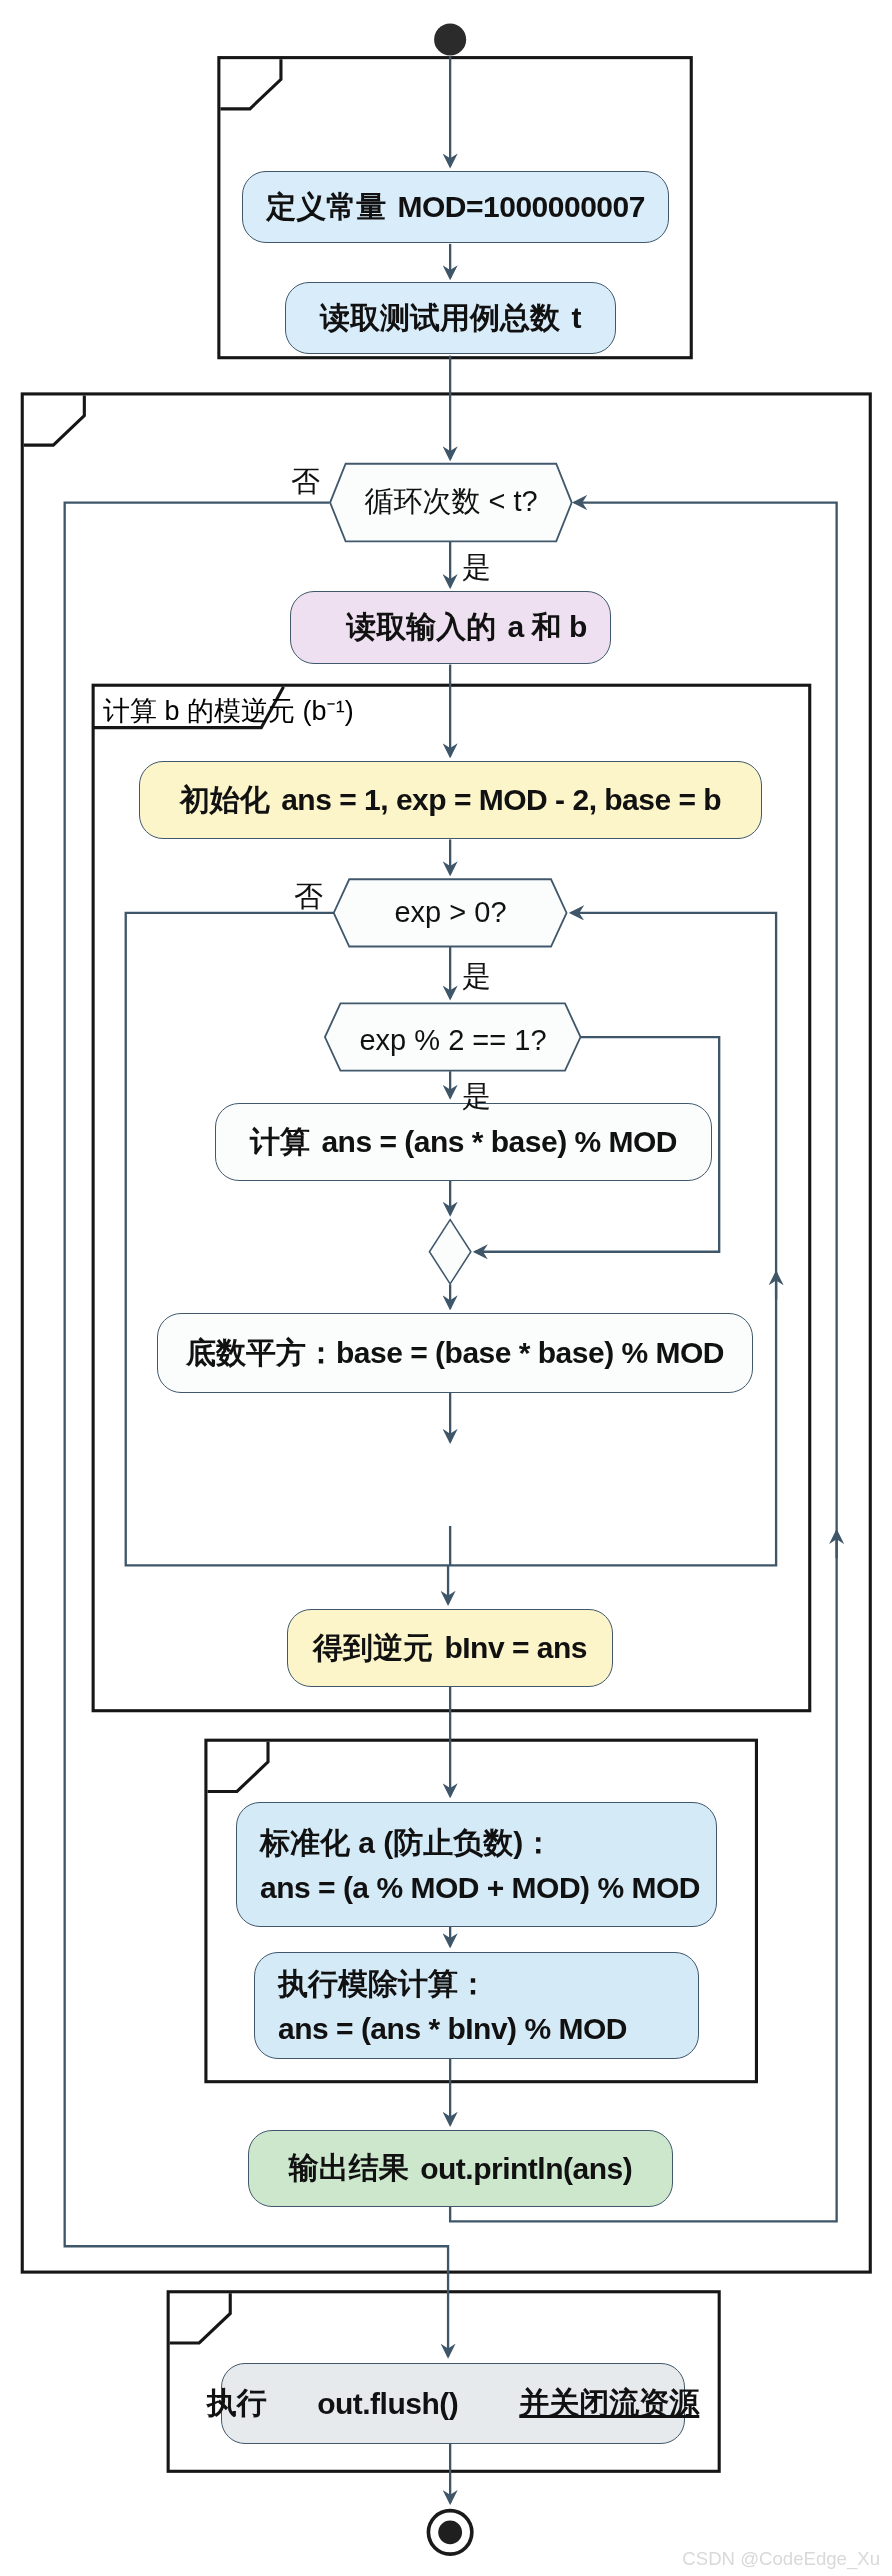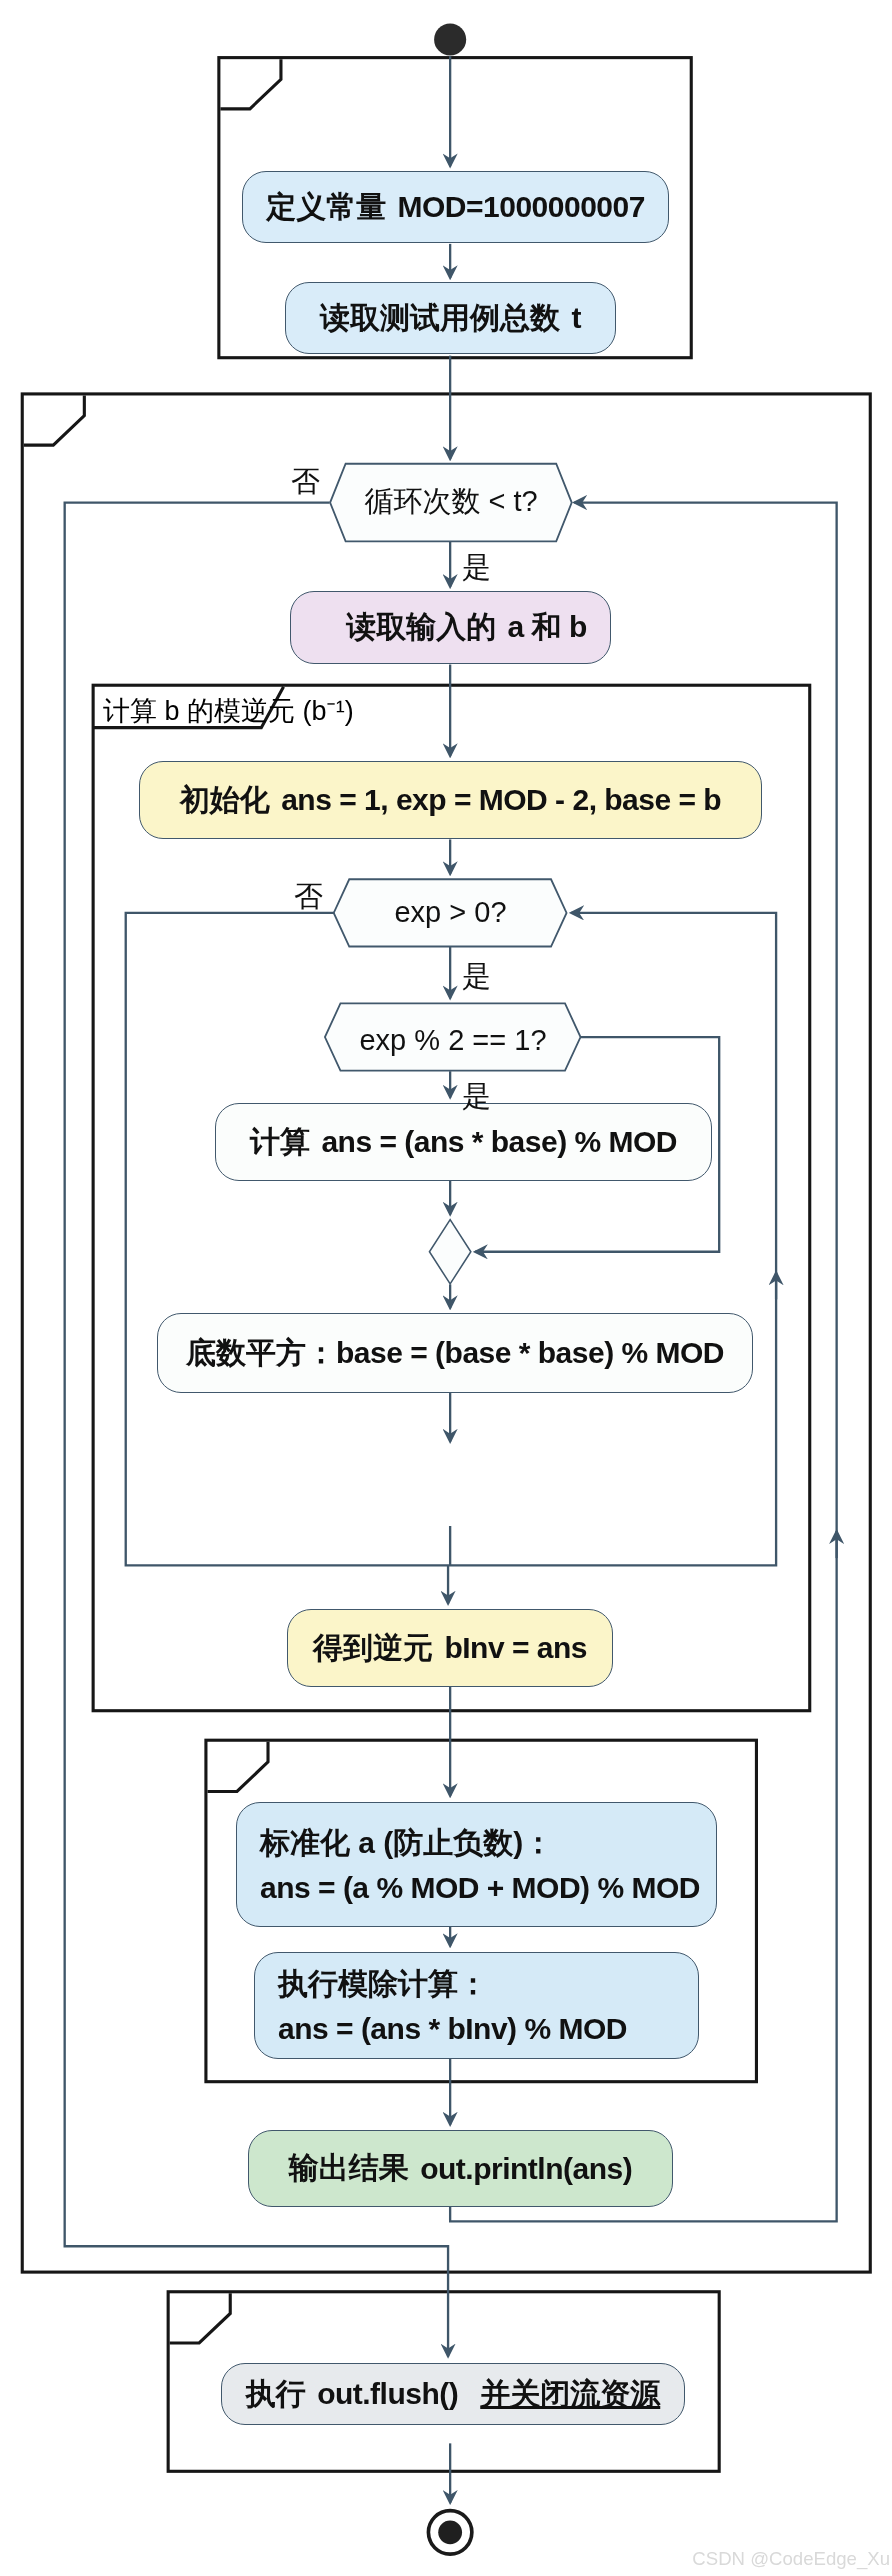--- a/index.html
+++ b/index.html
@@ -157,28 +157,28 @@
   <div class="node multiline fill-cyan" style="left:254px;top:1952px;width:445px;height:107px;">
     <span class="l1">执行模除计算：</span>
     <span class="l2">ans = (ans * bInv) % MOD</span>
   </div>
 
   <div class="node fill-green" style="left:248px;top:2130px;width:425px;height:77px;">
     <span class="cjk">输出结果</span>
     <span class="code">out.println(ans)</span>
   </div>
 
-  <div class="node fill-gray" style="left:221px;top:2363px;width:464px;height:62px;">
+  <div class="node fill-gray" style="left:221px;top:2363px;width:464px;height:81px;gap:39px;">
     <span class="cjk">执行</span>
     <span class="code">out.flush()</span>
     <span class="suffix">并关闭流资源</span>
   </div>
 
   <div class="branchlabel" style="left:291px;top:462px;">否</div>
   <div class="branchlabel" style="left:462px;top:548px;">是</div>
   <div class="branchlabel" style="left:294px;top:877px;">否</div>
   <div class="branchlabel" style="left:462px;top:957px;">是</div>
   <div class="branchlabel" style="left:462px;top:1077px;">是</div>
 
-  <div class="watermark" style="right:2px;top:2548px;">CSDN @CodeEdge_Xu</div>
+  <div class="watermark" style="right:12px;top:2548px;">CSDN @CodeEdge_Xu</div>
 
 </div>
 
 
 </body></html>

